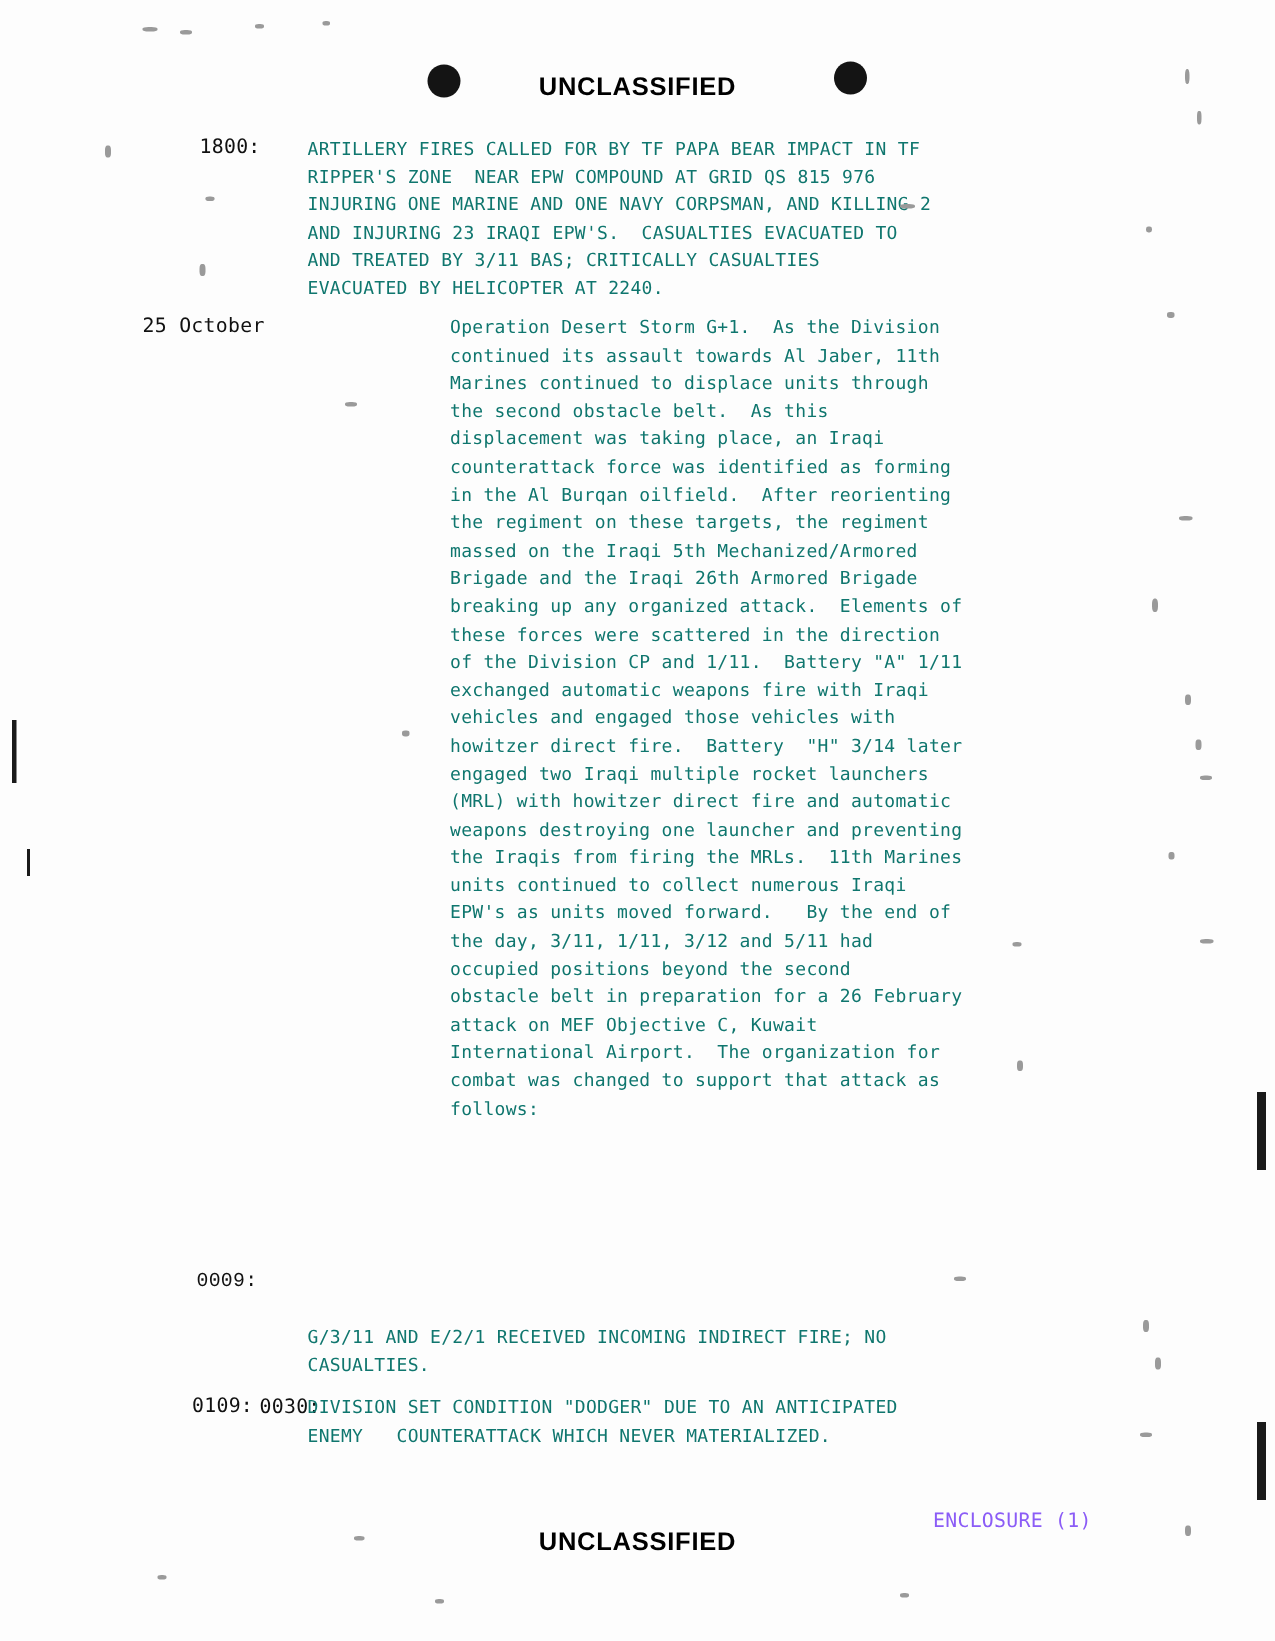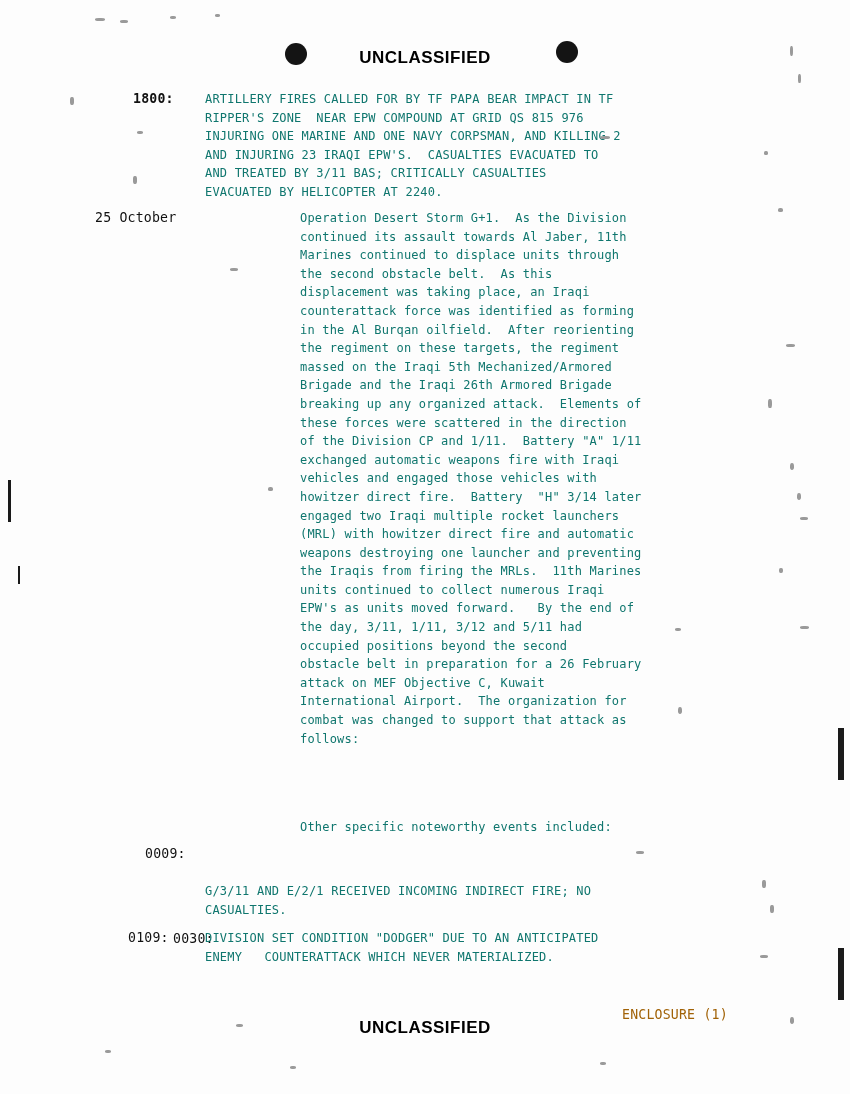--- a/index.html
+++ b/index.html
@@ -71,47 +71,47 @@
     position: absolute;
     font-family: "DejaVu Sans Mono", monospace;
     font-size: 13.2px;
     line-height: 18.6px;
     white-space: pre;
     letter-spacing: 0.2px;
     color: #111;
   }
 
   
-  #blk-1800-time { top: 90px; left: 133px; font-weight: bold; }
+  #blk-1800-time { top: 90px; left: 133px; }
   #blk-1800-text { top: 90px; left: 205px; }
 
   #blk-25feb-date { top: 209px; left: 95px; }
   #blk-25feb-text { top: 209px; left: 300px; }
 
   #blk-taskorg    { top: 700px; left: 300px; }
   #blk-other      { top: 818px; left: 300px; }
 
-  #blk-0009-time { top: 845px; left: 145px; }
+  #blk-0009-time { top: 845px; left: 131px; font-family: Liberation Mono, monospace; }
   #blk-0009-text { top: 845px; left: 205px; }
 
   #blk-0030-time { top: 930px; left: 133px; margin-left: 40px; }
   #blk-0030-text { top: 882px; left: 205px; }
 
   #blk-0109-time { top: 929px; left: 128px; }
   #blk-0109-text { top: 929px; left: 205px; }
 
   .enclosure {
     position: absolute;
     top: 1007px;
     left: 622px;
     font-family: "DejaVu Sans Mono", monospace;
     font-size: 13.2px;
     letter-spacing: 0.2px;
     white-space: pre;
-    color: #a16207;
+    color: #8b5cf6;
   }
 
   
   .edge-mark {
     position: absolute;
     background: #1a1a1a;
   }
   .edge-left-1 { left: 8px;  top: 480px; width: 3px;  height: 42px; }
   .edge-left-2 { left: 18px; top: 566px; width: 2px;  height: 18px; }
   .edge-right-1 { left: 838px; top: 728px; width: 6px; height: 52px; }
@@ -166,21 +166,20 @@
 EPW's as units moved forward.   By the end of
 the day, 3/11, 1/11, 3/12 and 5/11 had
 occupied positions beyond the second
 obstacle belt in preparation for a 26 February
 attack on MEF Objective C, Kuwait
 International Airport.  The organization for
 combat was changed to support that attack as
 follows:</div>
 
 
-  <div class="entry" id="blk-other">Other specific noteworthy events included:</div>
 
   <div class="time-label" id="blk-0009-time">0009:</div>
 
   <div class="time-label" id="blk-0030-time">0030:</div>
   <div class="entry" id="blk-0030-text">G/3/11 AND E/2/1 RECEIVED INCOMING INDIRECT FIRE; NO
 CASUALTIES.</div>
 
   <div class="time-label" id="blk-0109-time">0109:</div>
   <div class="entry" id="blk-0109-text">DIVISION SET CONDITION "DODGER" DUE TO AN ANTICIPATED
 ENEMY   COUNTERATTACK WHICH NEVER MATERIALIZED.</div>

